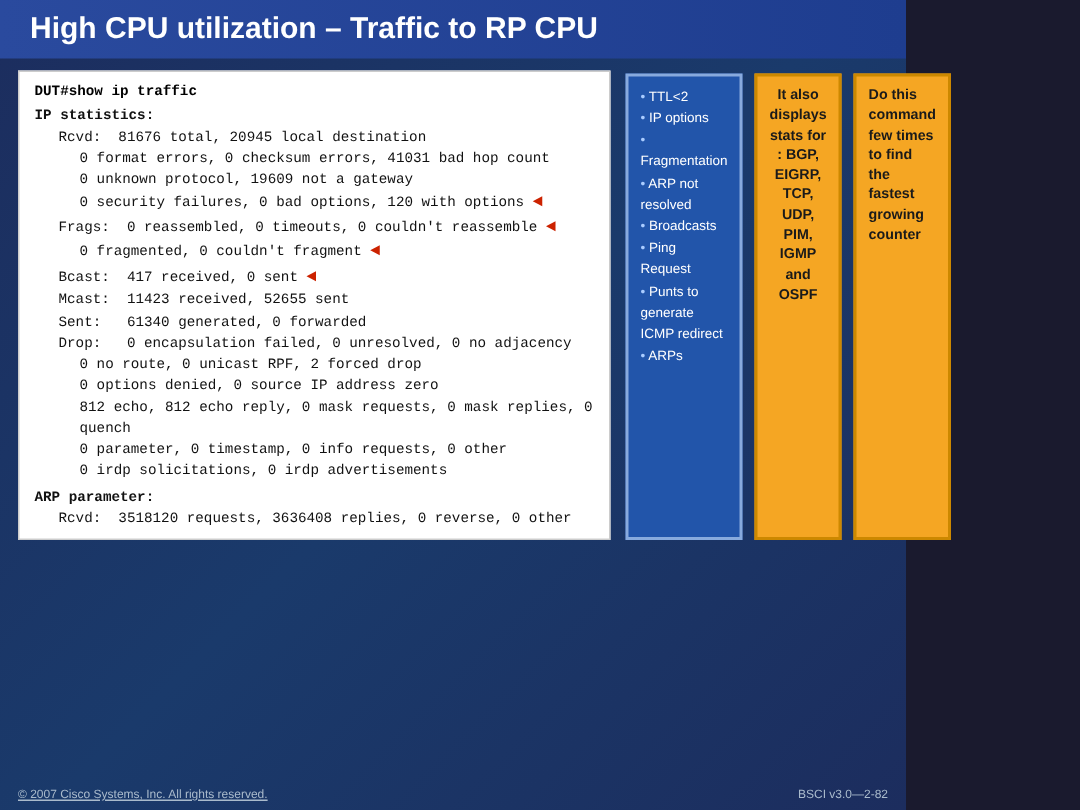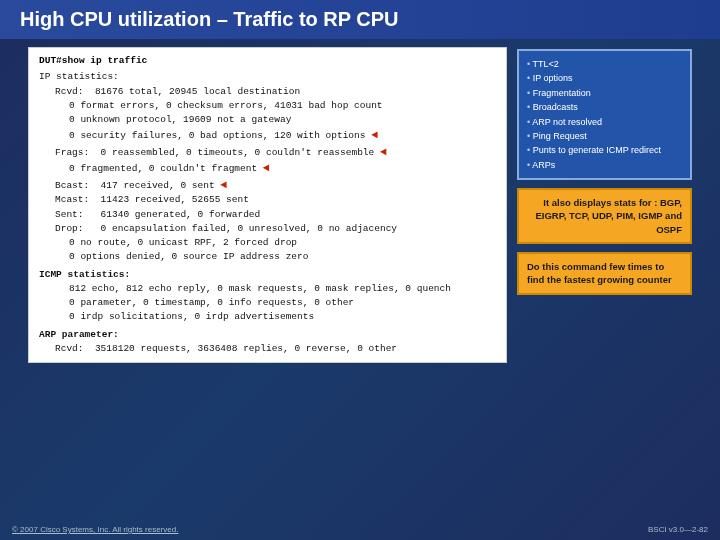--- a/index.html
+++ b/index.html
@@ -6,42 +6,42 @@
     body {
       width: 720px;
       height: 540px;
       background: #1a1a2e;
       font-family: Arial, sans-serif;
       overflow: hidden;
       position: relative;
     }
 
     .slide {
-      width: 720px;
+      width: 604px;
       height: 540px;
       background: linear-gradient(135deg, #1c2d5e 0%, #1a3a6b 50%, #1c2d5e 100%);
       position: relative;
     }
 
     .title-bar {
       background: linear-gradient(90deg, #2a4a9e 0%, #1e3d8f 100%);
       padding: 8px 20px;
       display: flex;
       align-items: center;
     }
 
     .title-text {
       color: white;
       font-size: 20px;
       font-weight: bold;
     }
 
     .content-area {
       display: flex;
-      padding: 8px 28px;
+      padding: 8px 12px;
       gap: 10px;
     }
 
     .terminal-section {
       flex: 1;
       min-width: 0;
     }
 
     .terminal-box {
       background: white;
@@ -62,21 +62,21 @@
     .indent1 { padding-left: 16px; font-family: Liberation Mono, monospace; }
     .indent2 { padding-left: 30px; }
 
     .arrow-line {
       position: relative;
     }
 
     .right-panel {
       width: 175px;
       display: flex;
-      flex-direction: column;
+      flex-direction: row;
       gap: 8px;
       padding-top: 2px;
     }
 
     .bullet-box {
       background: #2255aa;
       border: 2px solid #88aadd;
       padding: 6px 8px;
       color: white;
       font-size: 9px;
@@ -93,21 +93,21 @@
       color: #aaccff;
     }
 
     .info-box {
       background: #f5a623;
       border: 2px solid #cc8800;
       padding: 6px 8px;
       font-size: 9.5px;
       font-weight: bold;
       color: #1a1a1a;
-      text-align: right;
+      text-align: center;
       line-height: 1.4;
     }
 
     .callout-box {
       background: #f5a623;
       border: 2px solid #cc8800;
       padding: 6px 8px;
       font-size: 9.5px;
       font-weight: bold;
       color: #1a1a1a;
@@ -149,59 +149,58 @@
 
   <div class="title-bar">
     <span class="title-text">High CPU utilization – Traffic to RP CPU</span>
   </div>
 
   <div class="content-area">
 
     <div class="terminal-section">
       <div class="terminal-box">
         <div class="cmd-line">DUT#show ip traffic</div>
-        <div style="font-weight:normal;">IP statistics:</div>
+        <div style="font-weight:bold;">IP statistics:</div>
         <div class="indent1">Rcvd:&nbsp; 81676 total, 20945 local destination</div>
         <div class="indent2">0 format errors, 0 checksum errors, 41031 bad hop count</div>
         <div class="indent2">0 unknown protocol, 19609 not a gateway</div>
         <div class="indent2 arrow-line">
           0 security failures, 0 bad options, 120 with options <span class="arrow-indicator">◄</span>
         </div>
         <div class="indent1 arrow-line">
           Frags:&nbsp; 0 reassembled, 0 timeouts, 0 couldn't reassemble <span class="arrow-indicator">◄</span>
         </div>
         <div class="indent2 arrow-line">
           0 fragmented, 0 couldn't fragment <span class="arrow-indicator">◄</span>
         </div>
         <div class="indent1 arrow-line">
           Bcast:&nbsp; 417 received, 0 sent <span class="arrow-indicator">◄</span>
         </div>
         <div class="indent1">Mcast:&nbsp; 11423 received, 52655 sent</div>
         <div class="indent1">Sent:&nbsp;&nbsp; 61340 generated, 0 forwarded</div>
         <div class="indent1">Drop:&nbsp;&nbsp; 0 encapsulation failed, 0 unresolved, 0 no adjacency</div>
         <div class="indent2">0 no route, 0 unicast RPF, 2 forced drop</div>
         <div class="indent2">0 options denied, 0 source IP address zero</div>
-        <div style="margin-top:3px;font-weight:bold;">ICMP statistics:</div>
         <div class="indent2">812 echo, 812 echo reply, 0 mask requests, 0 mask replies, 0 quench</div>
         <div class="indent2">0 parameter, 0 timestamp, 0 info requests, 0 other</div>
         <div class="indent2">0 irdp solicitations, 0 irdp advertisements</div>
         <div style="margin-top:3px;font-weight:bold;">ARP parameter:</div>
         <div class="indent1">Rcvd:&nbsp; 3518120 requests, 3636408 replies, 0 reverse, 0 other</div>
       </div>
     </div>
 
     <div class="right-panel">
 
       <div class="bullet-box">
         <ul>
           <li><span>TTL&lt;2</span></li>
           <li><span>IP options</span></li>
           <li><span>Fragmentation</span></li>
+          <li><span>ARP not resolved</span></li>
           <li><span>Broadcasts</span></li>
-          <li><span>ARP not resolved</span></li>
           <li><span>Ping Request</span></li>
           <li><span>Punts to generate ICMP redirect</span></li>
           <li><span>ARPs</span></li>
         </ul>
       </div>
 
       <div class="info-box">
         <span>It also displays stats for : BGP, EIGRP, TCP, UDP, PIM, IGMP and OSPF</span>
       </div>
 

